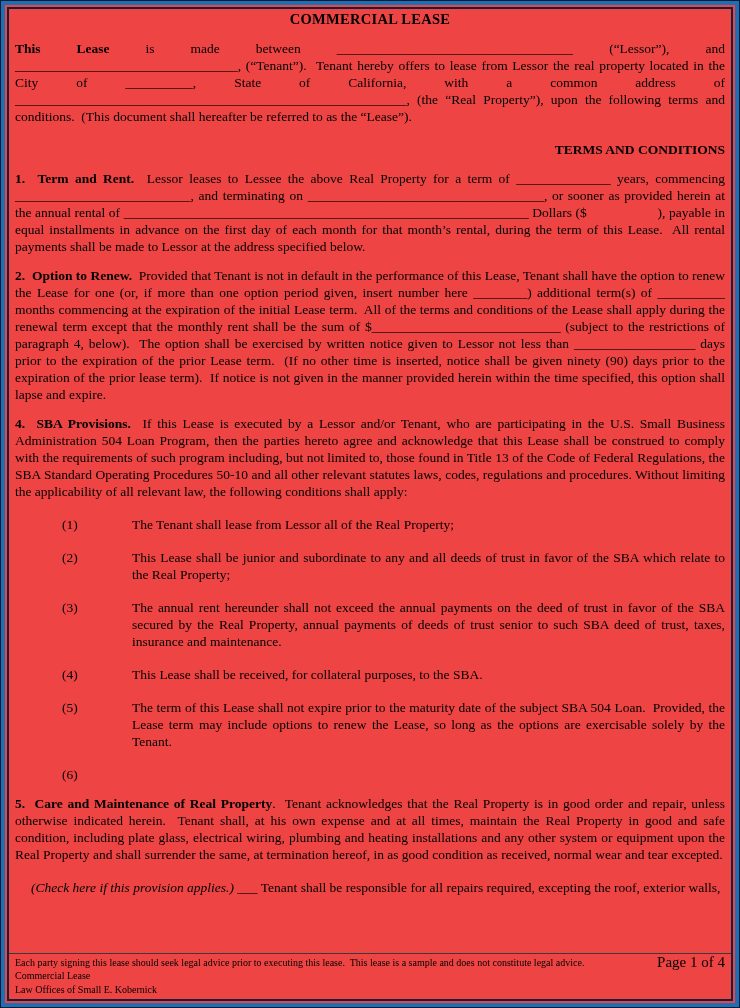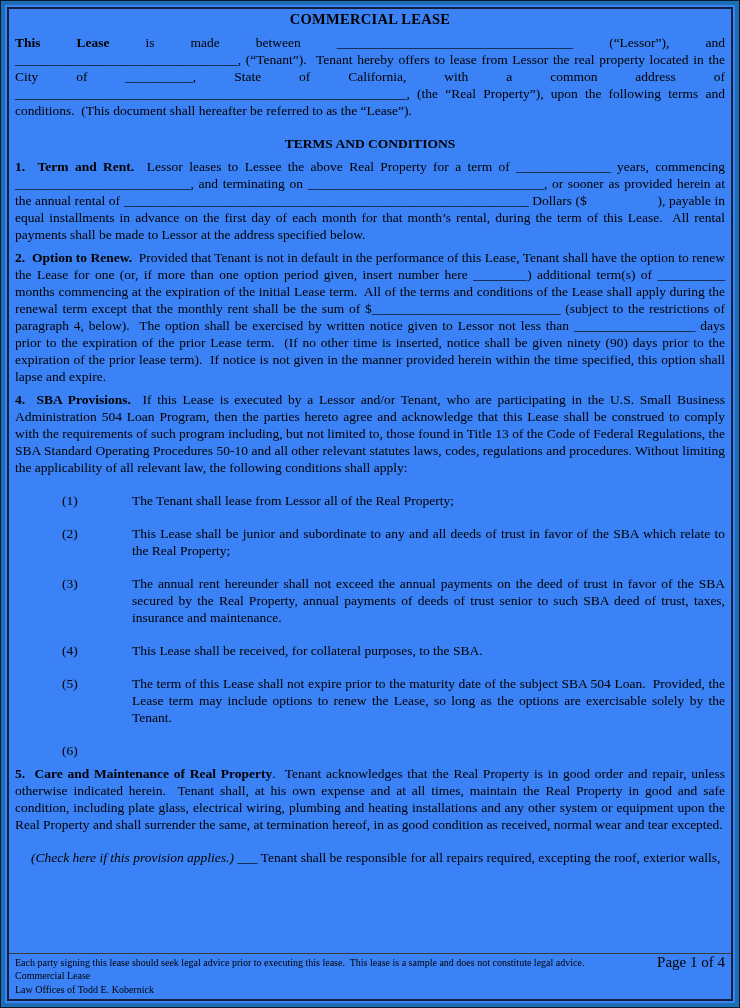--- a/index.html
+++ b/index.html
@@ -1,39 +1,39 @@
 <!DOCTYPE html>
 <html><head>
 <meta charset="utf-8">
 <style>
   html, body { margin: 0; padding: 0; background: #ffffff; }
   .page {
     width: 740px; height: 1008px; box-sizing: border-box;
-    background: #3b82f6; border: 1px solid #0c1a2e;
+    background: #ef4444; border: 1px solid #0c1a2e;
   }
   .blue-frame {
     height: 100%; box-sizing: border-box;
     border: 4px solid #1d6eb5;
   }
   .inner-frame {
     height: calc(100% - 4px); margin: 2px; box-sizing: border-box;
     border: 2px solid #14213c; position: relative; overflow: hidden;
     padding: 1px 6px 0 6px;
     font-family: "Liberation Serif", serif;
     font-size: 13.5px; line-height: 17px; color: #000000;
   }
   .title {
     font-size: 14.5px; line-height: 17px; text-align: center;
     margin: 1px 0 0 0; font-weight: bold; letter-spacing: 0.3px;
   }
   .subtitle {
-    font-size: 13.5px; line-height: 17px; text-align: center;
+    font-size: 13.5px; line-height: 17px; text-align: right;
     margin: 16px 0 0 0; font-weight: bold;
   }
-  .para { text-align: justify; margin: 6px 0 0 0; }
+  .para { text-align: justify; margin: 12px 0 0 0; }
   .para strong { font-weight: bold; }
   .sba-item { display: flex; margin: 16px 0 0 0; }
   .sba-num { flex: 0 0 55px; margin-left: 47px; }
   .sba-text { flex: 1; text-align: justify; margin-left: 15px; }
   .check-line { text-align: justify; margin: 16px 0 0 16px; }
   .check-line em { font-style: italic; }
   .footer {
     position: absolute; left: 0; right: 0; bottom: 0;
     border-top: 1px solid #3a3a3a;
     padding: 2px 6px 3px 6px;
@@ -95,18 +95,18 @@
       <p class="para"><strong>5.&nbsp; Care and Maintenance of Real Property</strong><span>.&nbsp; Tenant acknowledges that the Real Property is in good order and repair, unless otherwise indicated herein.&nbsp; Tenant shall, at his own expense and at all times, maintain the Real Property in good and safe condition, including plate glass, electrical wiring, plumbing and heating installations and any other system or equipment upon the Real Property and shall surrender the same, at termination hereof, in as good condition as received, normal wear and tear excepted.</span></p>
 
       <p class="check-line"><em>(Check here if this provision applies.)</em><span> ___ Tenant shall be responsible for all repairs required, excepting the roof, exterior walls,</span></p>
 
       <div class="footer">
         <div class="footer-row">
           <span class="disclaimer">Each party signing this lease should seek legal advice prior to executing this lease.&nbsp; This lease is a sample and does not constitute legal advice.</span>
           <span class="page-number">Page 1 of 4</span>
         </div>
         <div>Commercial Lease</div>
-        <div>Law Offices of Todd E. Kobernick</div>
+        <div>Law Offices of Small E. Kobernick</div>
       </div>
 
     </div>
   </div>
 </main>
 
 </body></html>

